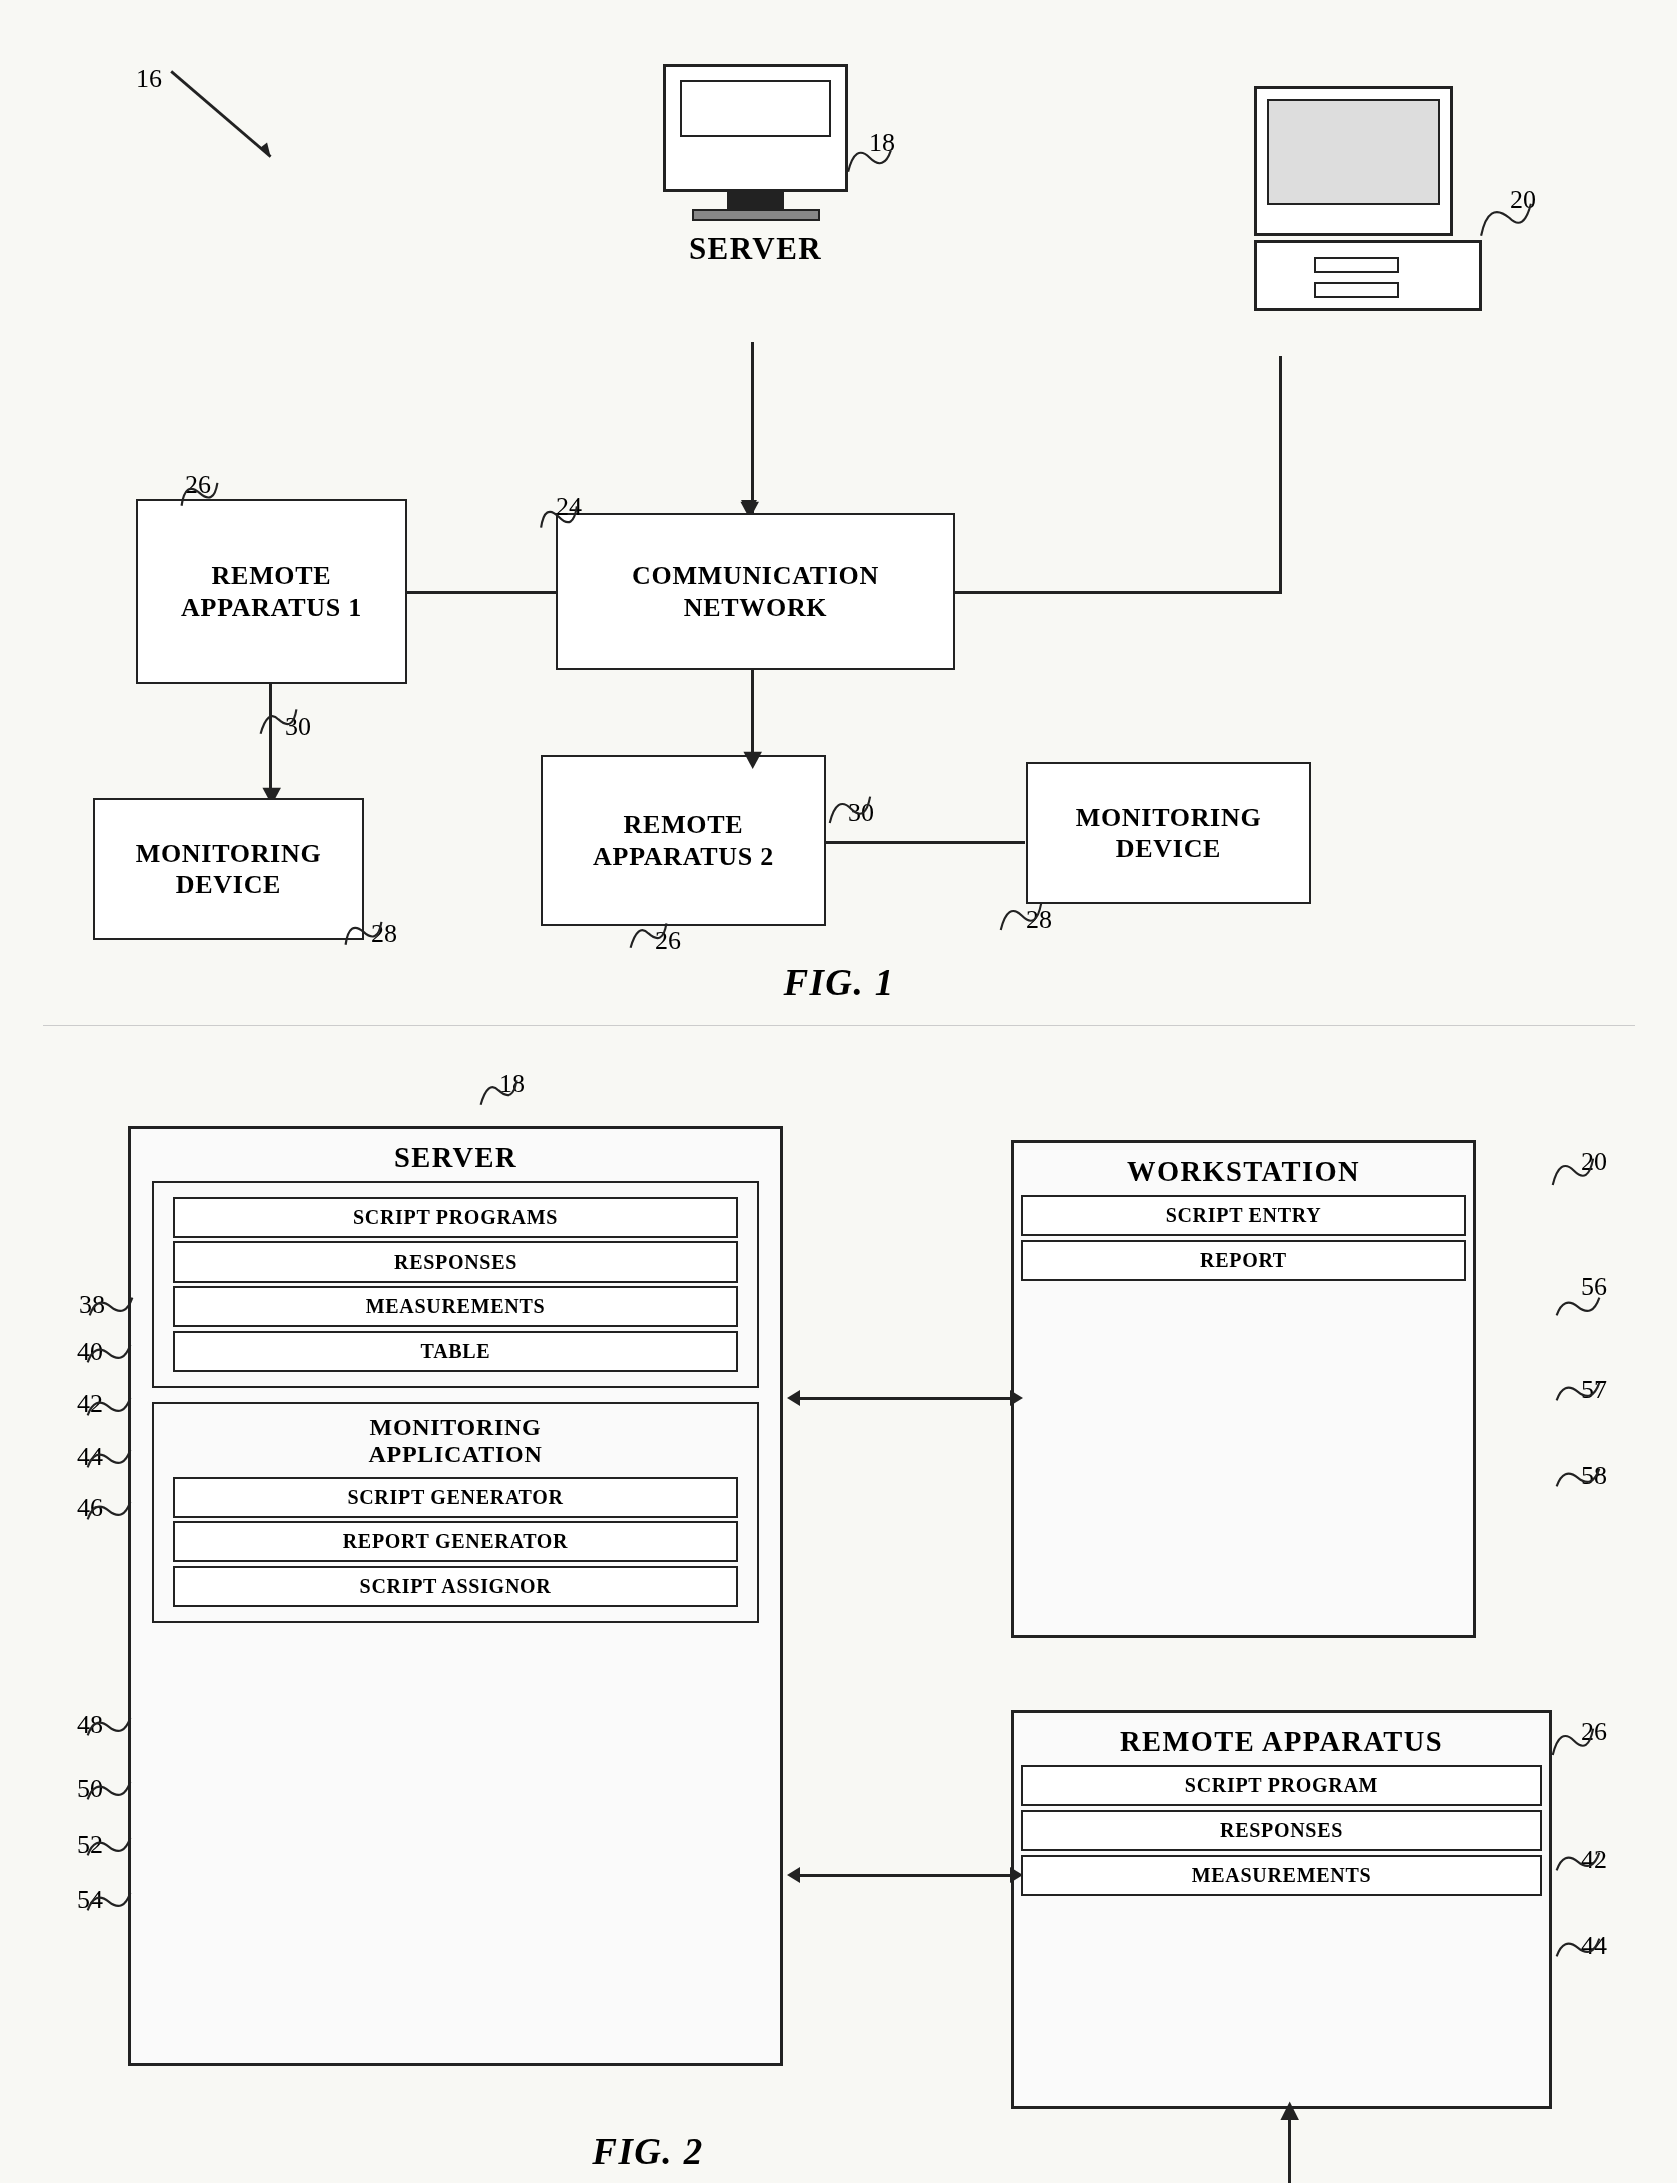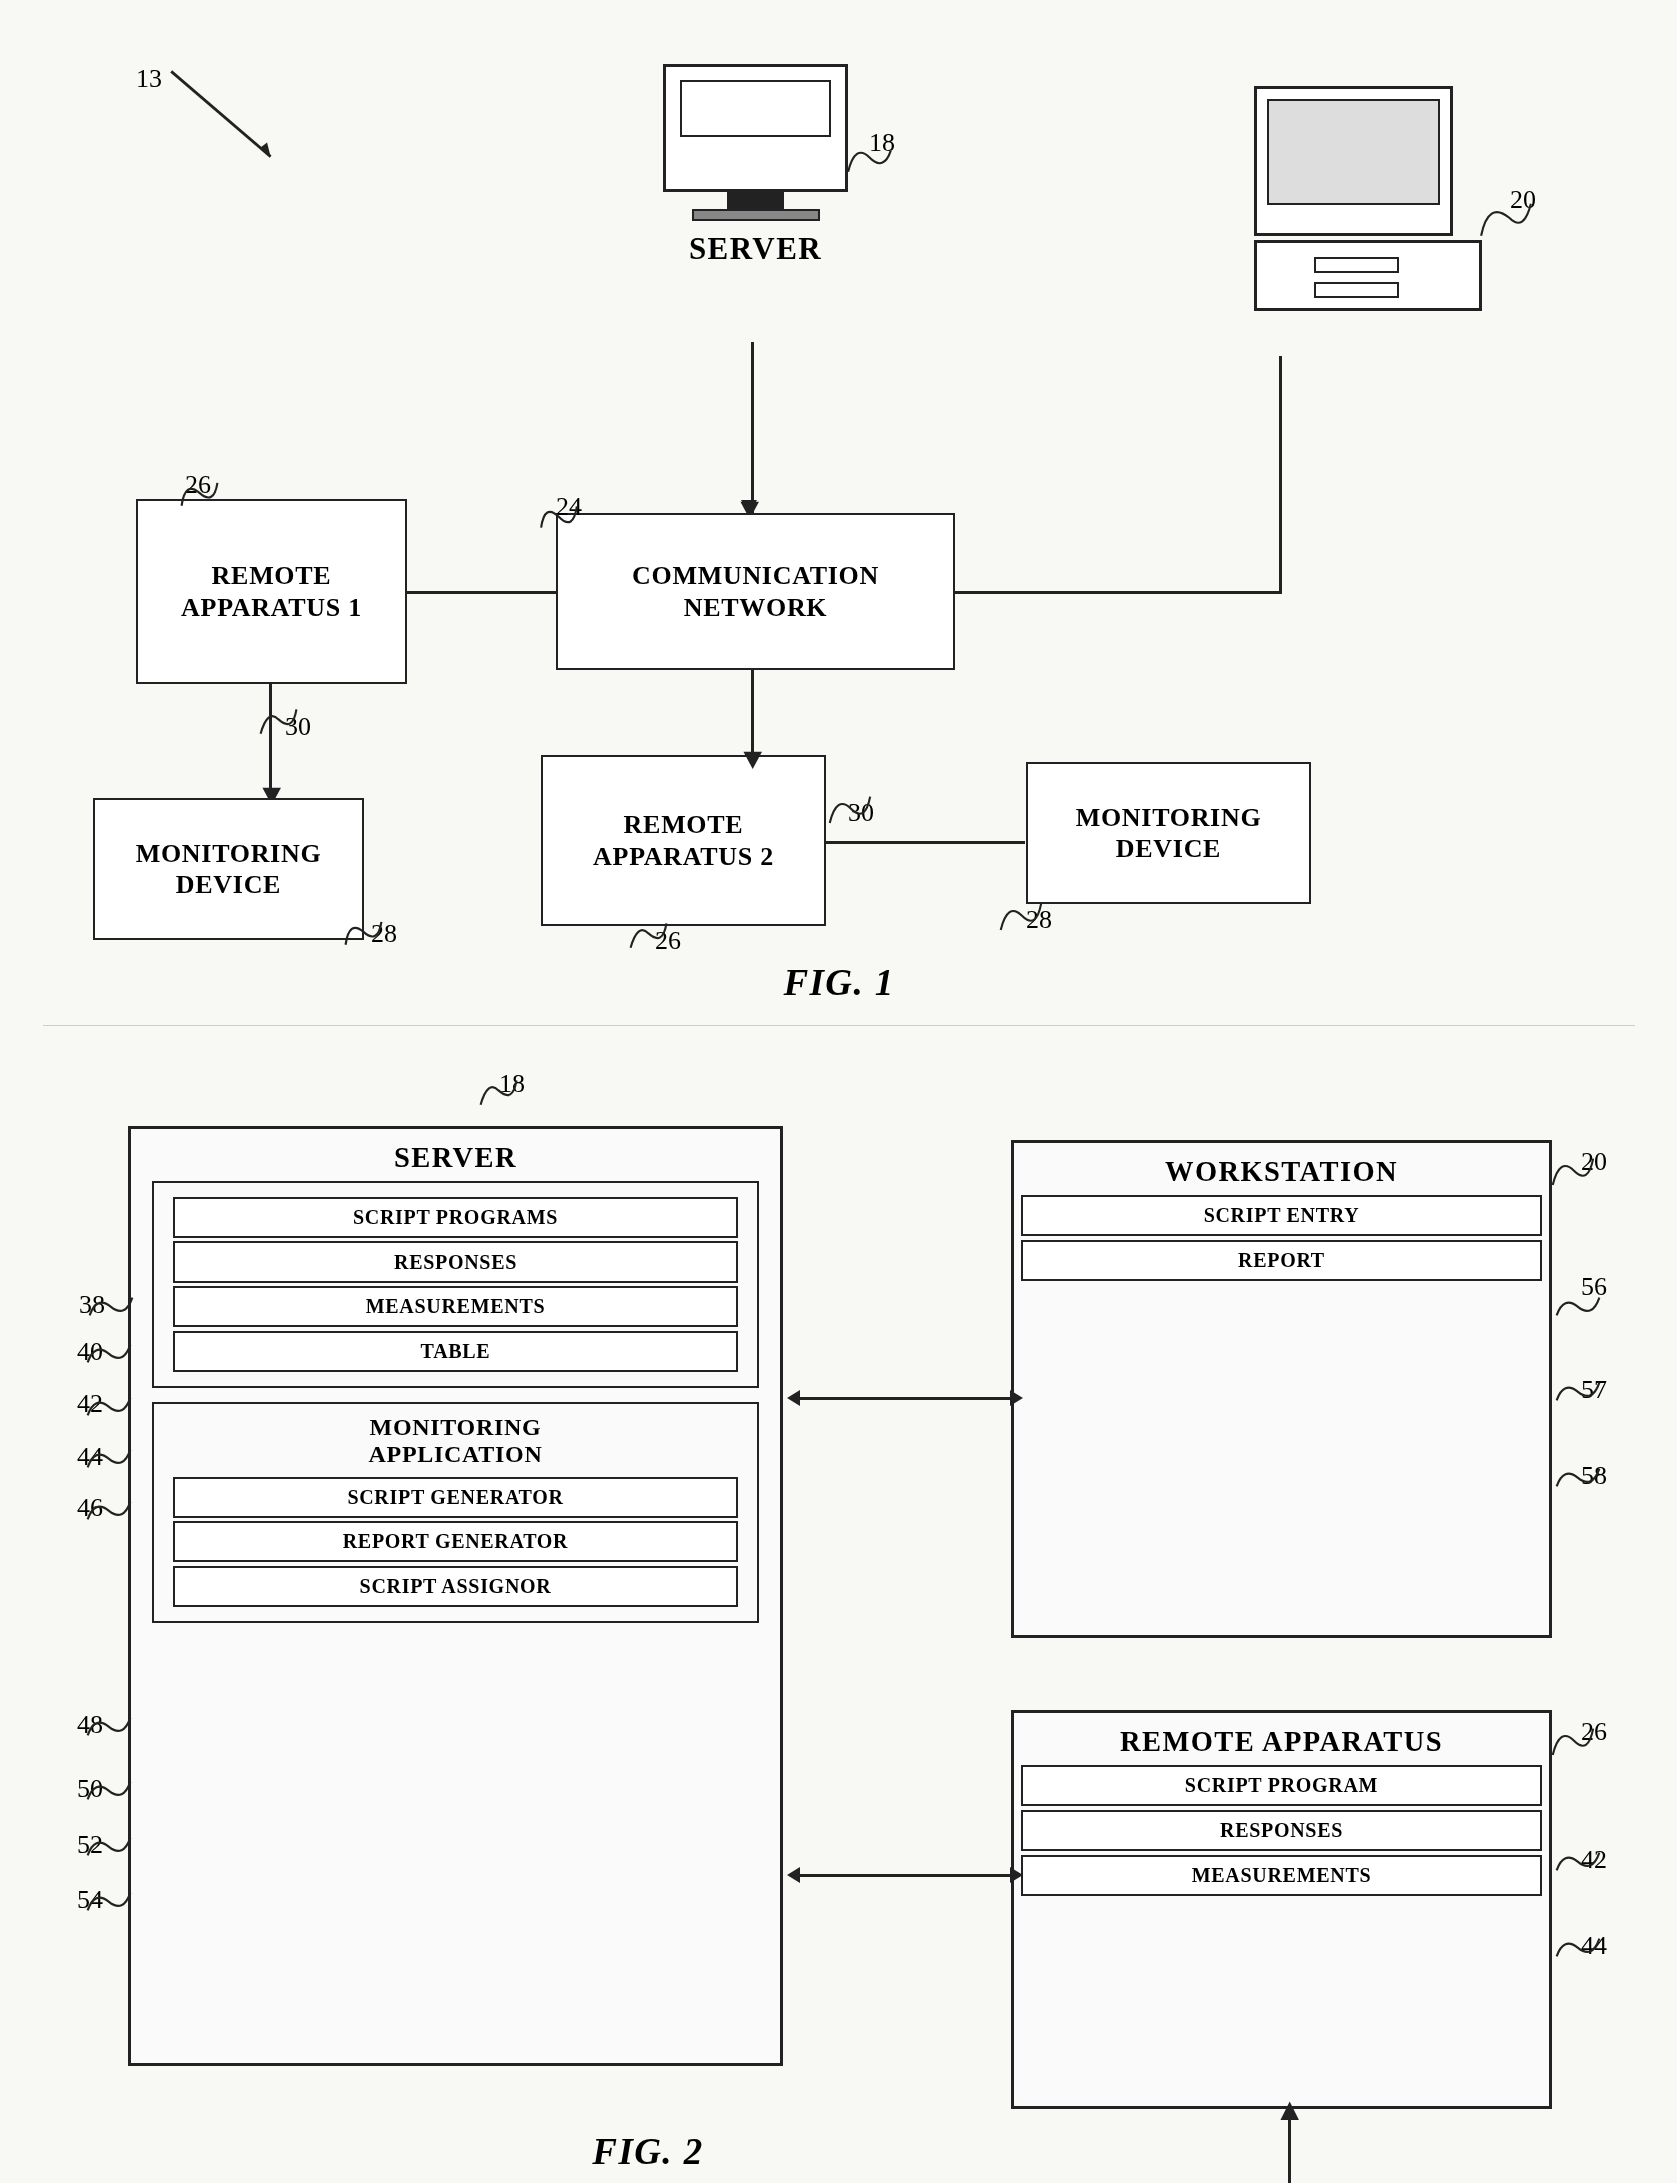--- a/index.html
+++ b/index.html
@@ -269,21 +269,21 @@
       background: #fafafa;
     }
   </style>
 </head>
 <body>
 
 <div class="page">
 
   <div class="fig1-container">
 
-    <span class="ref-num" style="top:21.4px; left:93px;">13</span>
+    <span class="ref-num" style="top:21.4px; left:93px;">16</span>
 
     <svg style="position:absolute; top:14.2px; left:114px; width:142px; height:114px;" viewBox="0 0 200 160" width="142" height="114">
       <line x1="20" y1="20" x2="160" y2="140" stroke="#222" stroke-width="4"></line>
       <polygon points="160,140 145,128 155,120" fill="#222"></polygon>
     </svg>
 
     <div class="server-icon" style="top:21.4px; left:620px;">
       <div class="server-monitor">
         <div class="server-monitor-screen"></div>
       </div>
@@ -474,21 +474,21 @@
     </svg>
     <span class="ref-num" style="top:761px; left:34px;">52</span>
     <svg style="position:absolute;top:765px;left:41px;width:50px;height:28.5px;" viewBox="0 0 70 40" width="50" height="28.5">
       <path d="M5,30 Q15,2 35,18 Q55,34 65,5" stroke="#222" stroke-width="3" fill="none"></path>
     </svg>
     <span class="ref-num" style="top:816px; left:34px;">54</span>
     <svg style="position:absolute;top:820px;left:41px;width:50px;height:28.5px;" viewBox="0 0 70 40" width="50" height="28.5">
       <path d="M5,30 Q15,2 35,18 Q55,34 65,5" stroke="#222" stroke-width="3" fill="none"></path>
     </svg>
 
-    <div class="outer-workstation-box" style="top:71px; left:968px; width:541px; height:498px;">
+    <div class="outer-workstation-box" style="top:71px; left:968px; width:465px; height:498px;">
       <div class="section-label" style="margin-top:13px;">WORKSTATION</div>
       <div class="inner-box">
         <span>SCRIPT ENTRY</span>
       </div>
       <div class="inner-box">
         <span>REPORT</span>
       </div>
     </div>
 
     <span class="ref-num" style="top:78px; left:1538px;">20</span>

